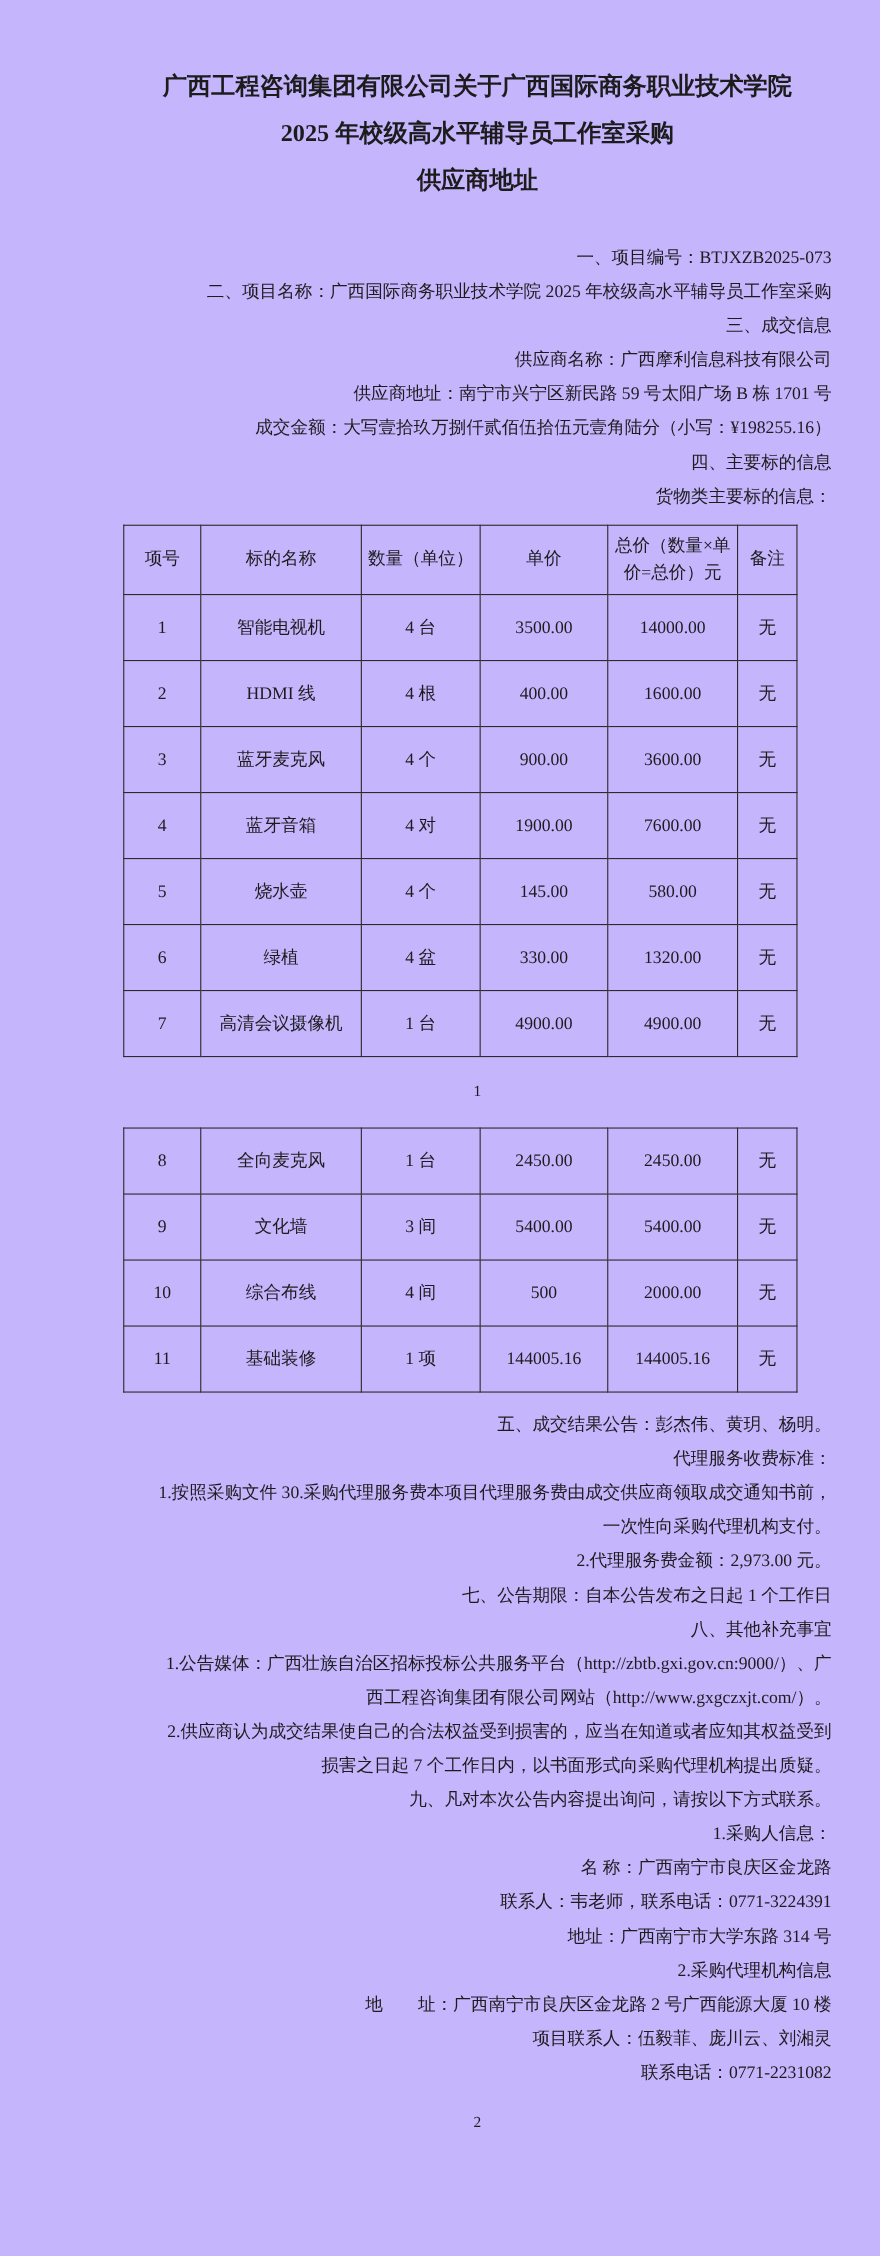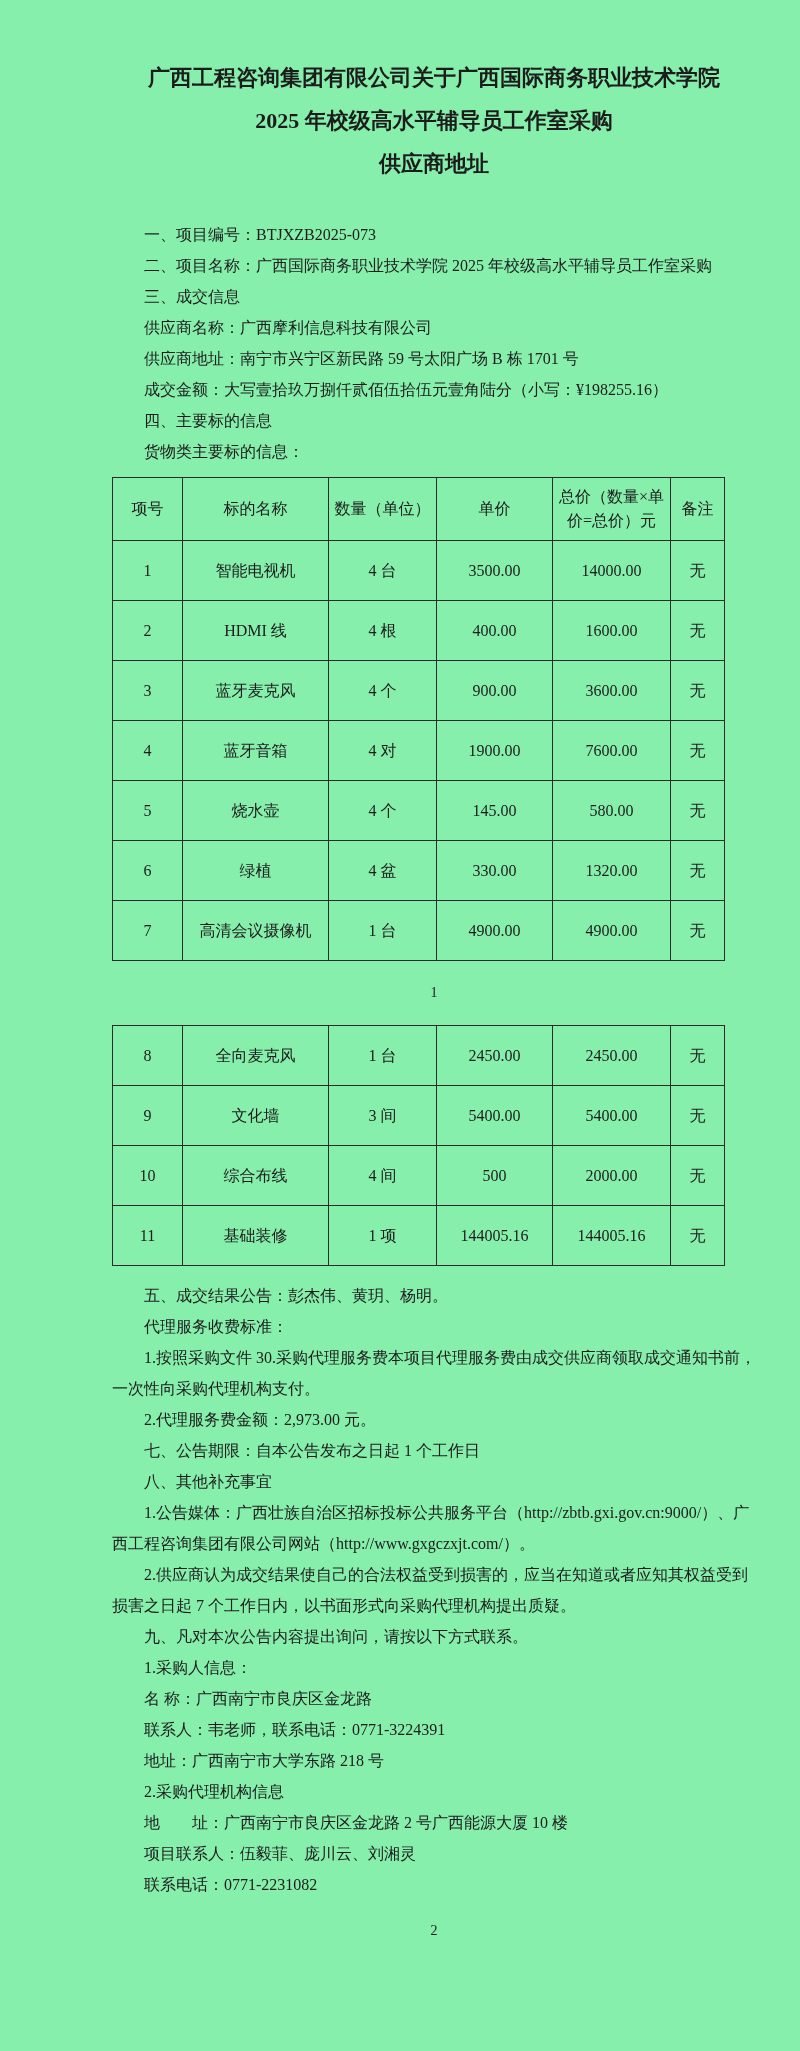--- a/index.html
+++ b/index.html
@@ -8,36 +8,37 @@
     background: #ffffff;
     font-family: "Liberation Serif", "DejaVu Serif", serif;
     color: #1c1c1c;
   }
   .page {
     width: 800px;
     height: 2051px;
     overflow: hidden;
     box-sizing: border-box;
     padding: 56px 44px 0 112px;
-    background: #86efac;
+    background: #c4b5fd;
   }
   .doc-title {
     text-align: center;
     font-weight: bold;
     font-size: 22px;
     line-height: 43px;
     margin: 0 0 34px 0;
   }
   .doc-title div { white-space: nowrap; }
   .line {
     font-size: 16px;
     line-height: 31px;
     margin: 0;
     text-indent: 32px;
     overflow-wrap: break-word;
+    text-align: right;
   }
   .goods-table {
     border-collapse: collapse;
     table-layout: fixed;
     width: 612px;
     margin: 10px 0 0 0;
   }
   .goods-table.continued { margin-top: 0; }
   .goods-table th, .goods-table td {
     border: 1px solid #2b2b2b;
@@ -220,21 +221,21 @@
       <p class="line">1.按照采购文件 30.采购代理服务费本项目代理服务费由成交供应商领取成交通知书前，一次性向采购代理机构支付。</p>
       <p class="line">2.代理服务费金额：2,973.00 元。</p>
       <p class="line">七、公告期限：自本公告发布之日起 1 个工作日</p>
       <p class="line">八、其他补充事宜</p>
       <p class="line">1.公告媒体：广西壮族自治区招标投标公共服务平台（http://zbtb.gxi.gov.cn:9000/）、广西工程咨询集团有限公司网站（http://www.gxgczxjt.com/）。</p>
       <p class="line">2.供应商认为成交结果使自己的合法权益受到损害的，应当在知道或者应知其权益受到损害之日起 7 个工作日内，以书面形式向采购代理机构提出质疑。</p>
       <p class="line">九、凡对本次公告内容提出询问，请按以下方式联系。</p>
       <p class="line">1.采购人信息：</p>
       <p class="line">名 称：广西南宁市良庆区金龙路</p>
       <p class="line">联系人：韦老师，联系电话：0771-3224391</p>
-      <p class="line">地址：广西南宁市大学东路 218 号</p>
+      <p class="line">地址：广西南宁市大学东路 314 号</p>
       <p class="line">2.采购代理机构信息</p>
       <p class="line">地　　址：广西南宁市良庆区金龙路 2 号广西能源大厦 10 楼</p>
       <p class="line">项目联系人：伍毅菲、庞川云、刘湘灵</p>
       <p class="line">联系电话：0771-2231082</p>
     </div>
 
   <div class="footer-page-num">2</div>
 
 </div>
 

